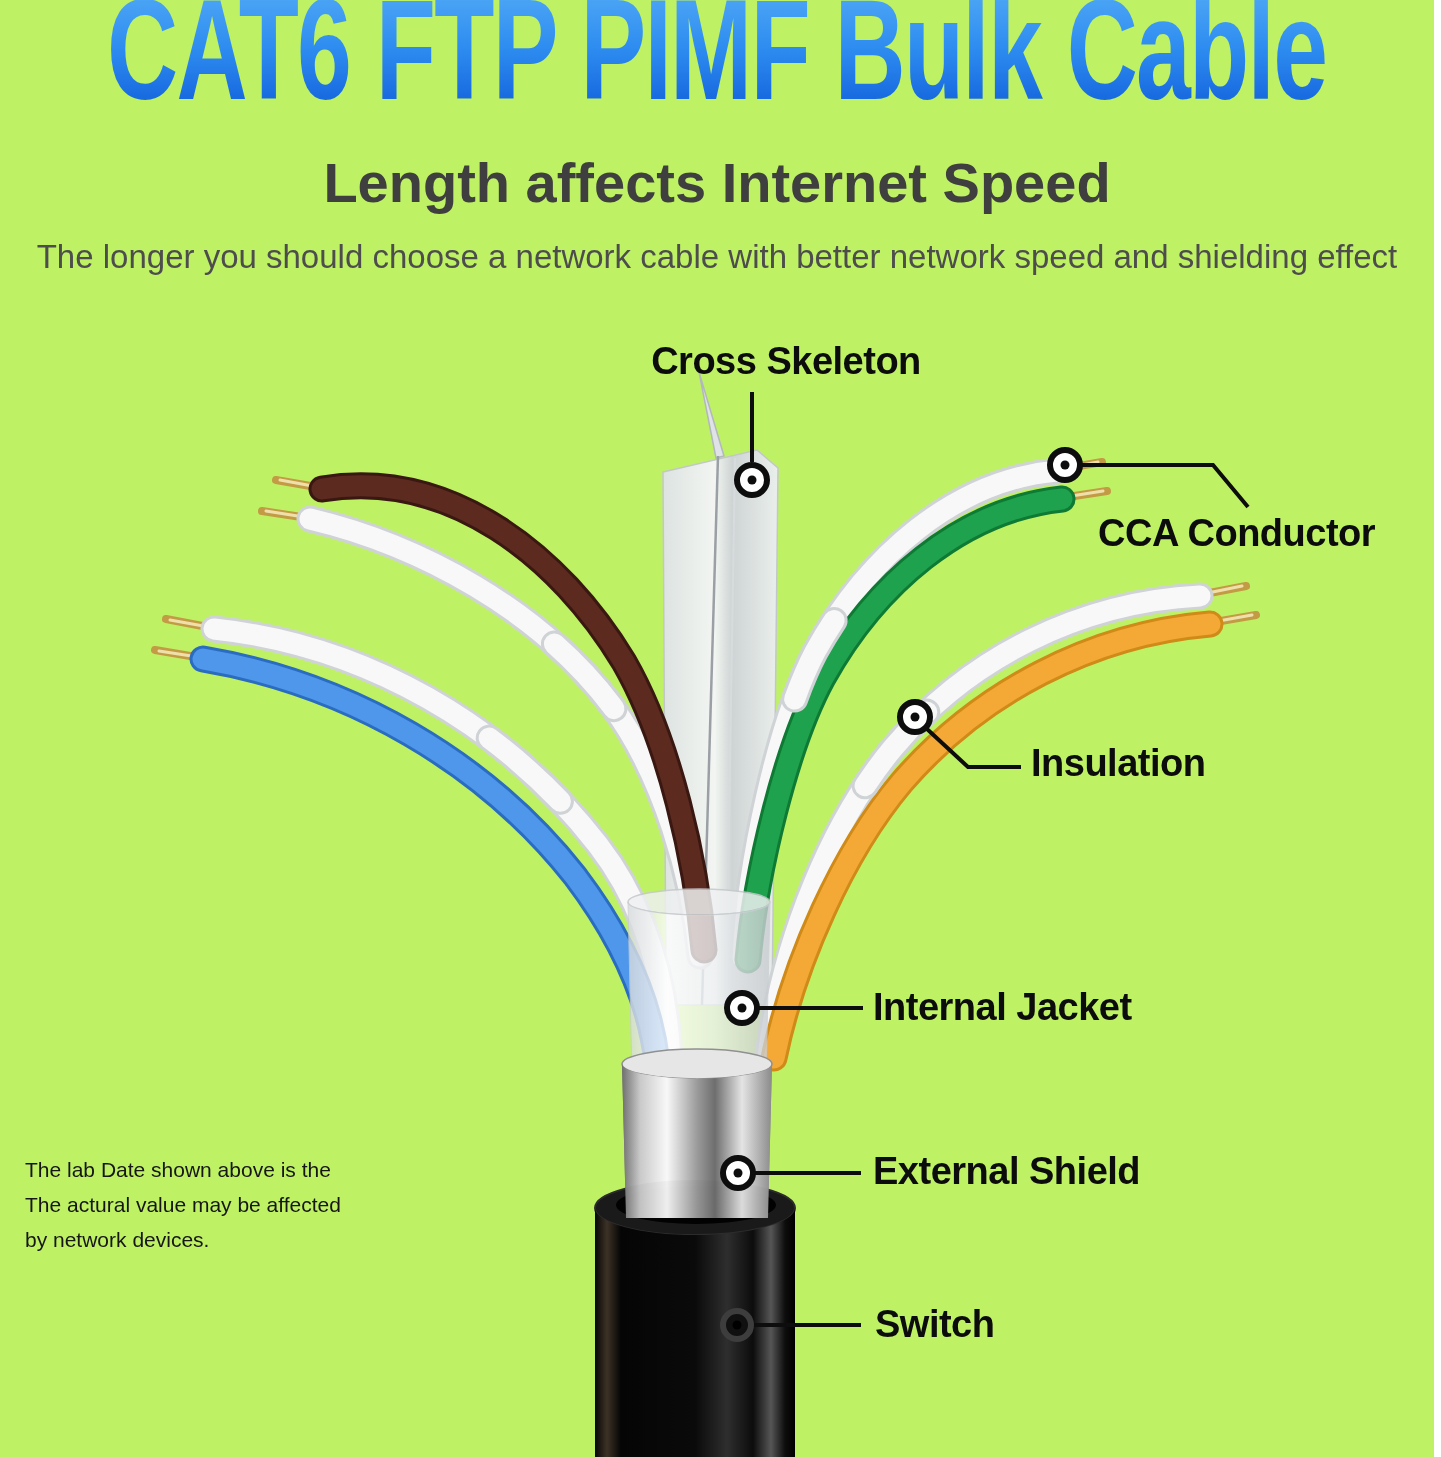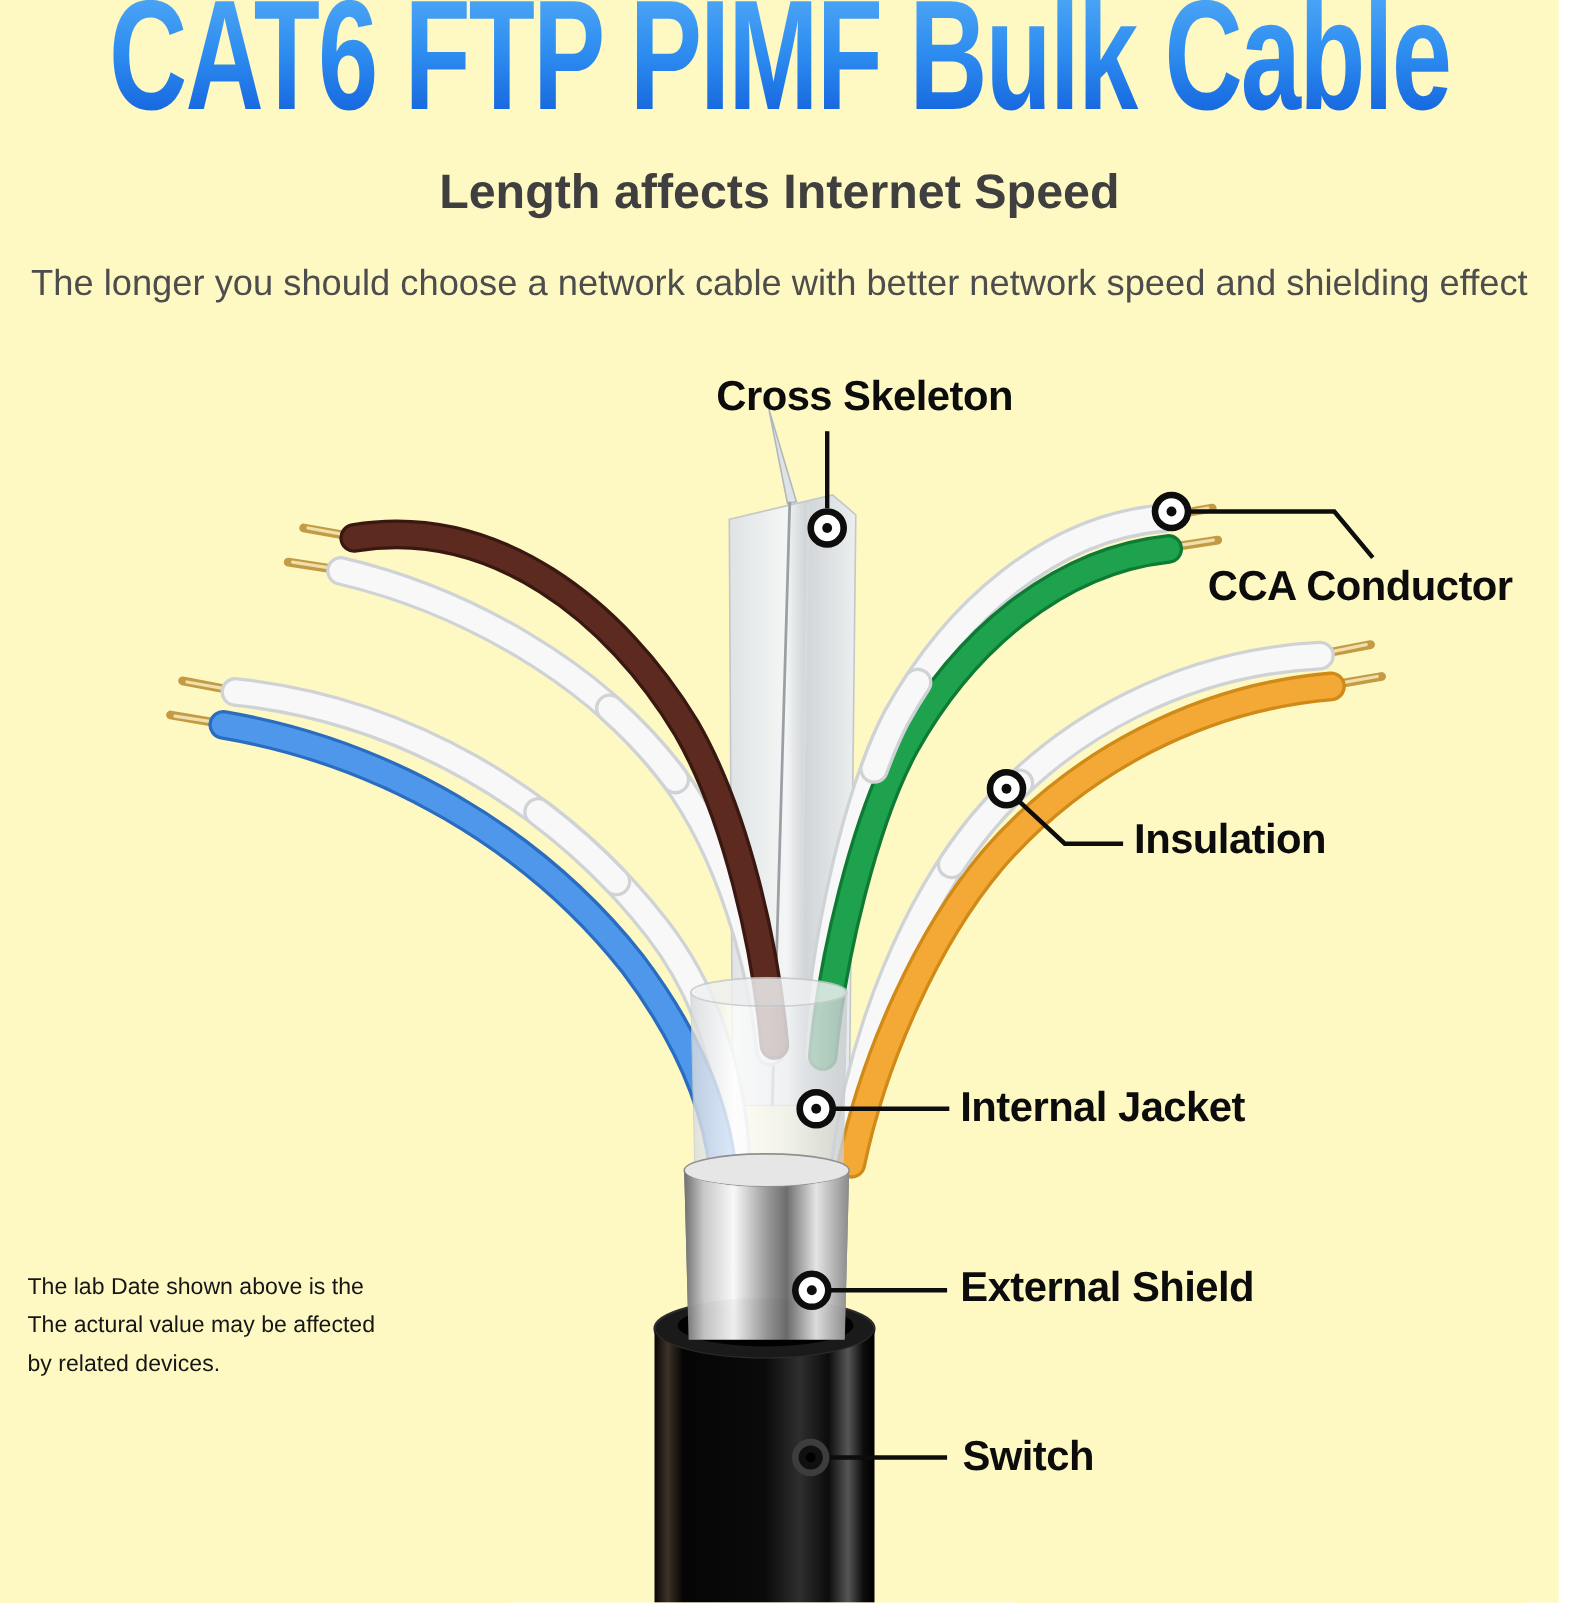--- a/index.html
+++ b/index.html
@@ -1,25 +1,25 @@
 <!DOCTYPE html>
 <html><head>
 <meta charset="utf-8">
 <style>
   html,body{margin:0;padding:0;background:#ffffff;}
-  #page{position:relative;width:1417px;height:1457px;background:#fef9c3;overflow:hidden;
-        font-family:"Liberation Sans",sans-serif;}
+  #page{position:relative;width:1417px;height:1457px;background:#bef264;overflow:hidden;
+        font-family:"Liberation Sans",sans-serif;padding-left:17px;}
   
   .title-wrap{position:absolute;top:-20px;left:0;width:100%;text-align:center;line-height:1;}
   .title{display:inline-block;white-space:nowrap;font-size:112px;font-weight:800;letter-spacing:-2px;
          transform:scale(0.88,1.27);transform-origin:center top;
          background:linear-gradient(180deg,#55acf6 0%,#2d8cf0 48%,#0f5bd8 100%);
          -webkit-background-clip:text;background-clip:text;color:transparent;}
   .subtitle{position:absolute;top:150px;left:0;width:100%;text-align:center;
-            font-size:44px;font-weight:700;color:#3f3f3f;letter-spacing:0px;}
+            font-size:56px;font-weight:700;color:#3f3f3f;letter-spacing:0px;}
   .description{position:absolute;top:238px;left:0;width:100%;text-align:center;white-space:nowrap;
             font-size:33px;font-weight:400;color:#4d4d4d;}
   
   .dlabel{position:absolute;font-size:38px;font-weight:700;color:#0c0c0c;letter-spacing:-0.5px;
           white-space:nowrap;}
   .dlabel.centered{transform:translateX(-50%);}
   
   .note{position:absolute;left:25px;top:1152px;width:560px;}
   .note-heading{font-size:34px;font-weight:700;color:#e51c1c;margin:0 0 21px 0;}
   .note-line{font-size:21px;line-height:35px;color:#161616;}
@@ -189,16 +189,16 @@
   <div class="dlabel centered" style="left:786px;top:340px;">Cross Skeleton</div>
   <div class="dlabel" style="left:1098px;top:512px;">CCA Conductor</div>
   <div class="dlabel" style="left:1031px;top:742px;">Insulation</div>
   <div class="dlabel" style="left:873px;top:986px;">Internal Jacket</div>
   <div class="dlabel" style="left:873px;top:1150px;">External Shield</div>
   <div class="dlabel" style="left:875px;top:1303px;">Switch</div>
 
   <div class="note">
     <div class="note-line">The lab Date shown above is the</div>
     <div class="note-line">The actural value may be affected</div>
-    <div class="note-line para-end">by related devices.</div>
+    <div class="note-line para-end">by network devices.</div>
   </div>
 
 </div>
 
 </body></html>

